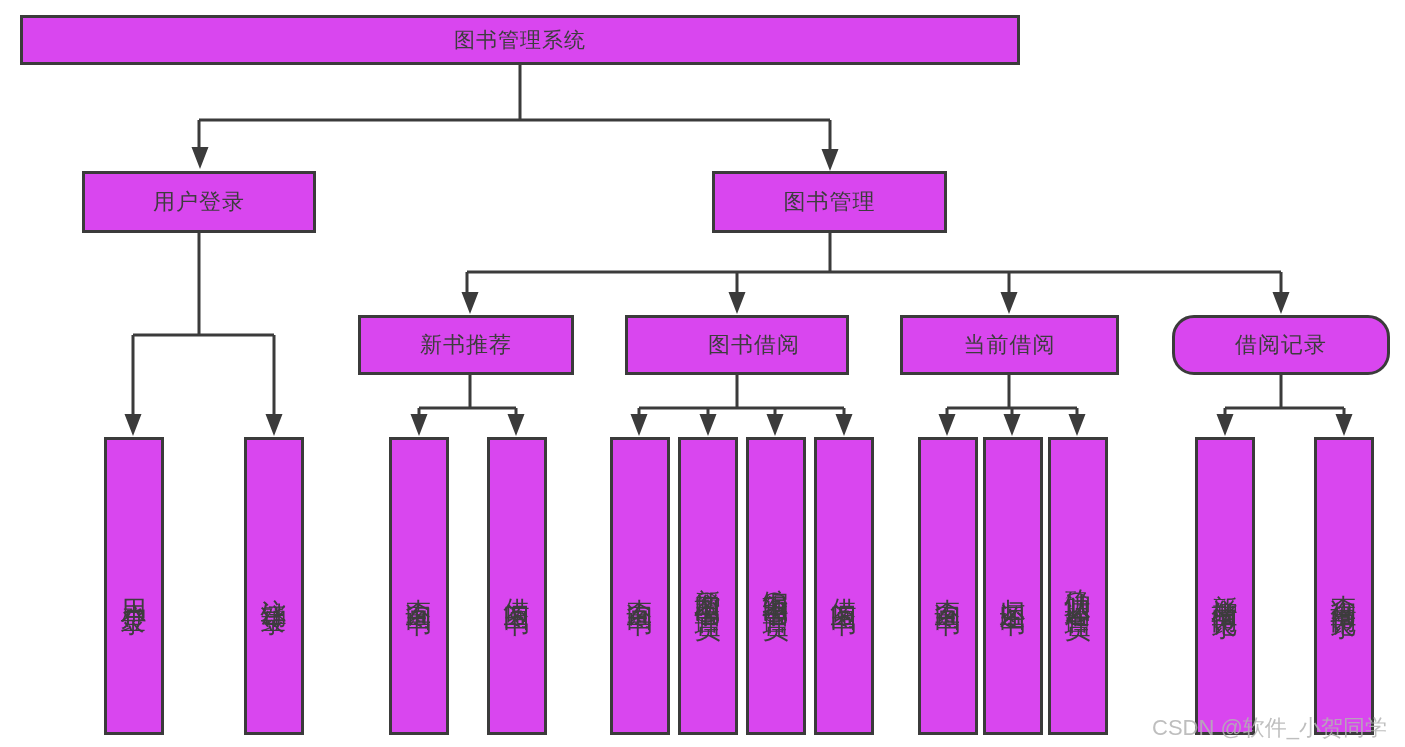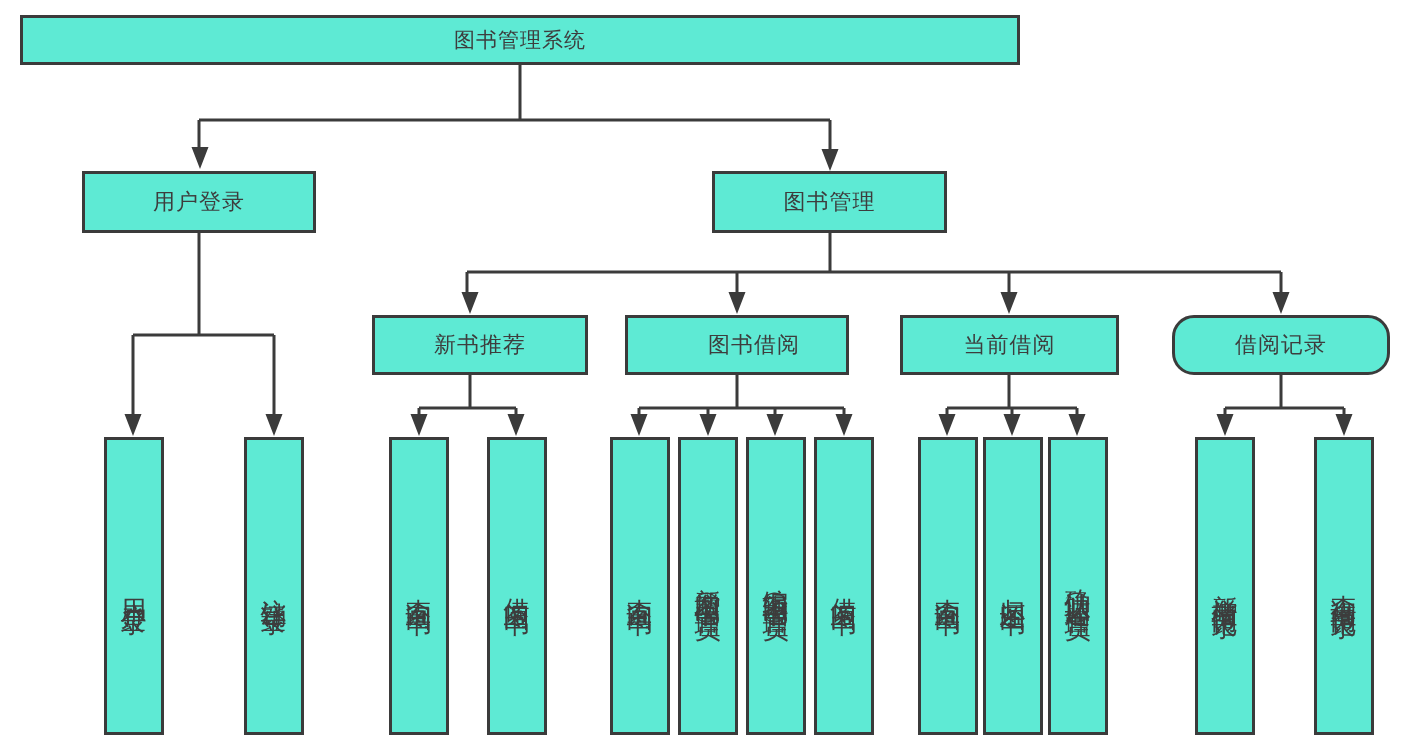--- a/index.html
+++ b/index.html
@@ -18,32 +18,32 @@
   #connector-svg {
     position: absolute;
     left: 0; top: 0;
     width: 1405px; height: 747px;
     pointer-events: none;
   }
   .box {
     position: absolute;
     box-sizing: border-box;
     border: 3px solid #3b3b3b;
-    background: #5eead4;
+    background: #d946ef;
     display: flex;
     align-items: center;
     justify-content: center;
     color: #3d3d3d;
   }
   .hnode { font-size: 22px; letter-spacing: 1px; }
   .root  { left: 20px;  top: 15px;  width: 1000px; height: 50px; font-size: 21px; }
   .l2a   { left: 82px;  top: 171px; width: 234px;  height: 62px; }
   .l2b   { left: 712px; top: 171px; width: 235px;  height: 62px; }
   .l3    { top: 315px; height: 60px; }
-  .l3a   { left: 372px;  width: 216px; }
+  .l3a   { left: 358px;  width: 216px; }
   .l3b   { left: 625px;  width: 224px; padding-left: 34px; }
   .l3c   { left: 900px;  width: 219px; }
   .l3d   { left: 1172px; width: 218px; border-radius: 22px; }
   .leaf {
     top: 437px;
     width: 60px;
     height: 298px;
     font-size: 26px;
   }
   .leaf span {
@@ -180,14 +180,15 @@
     <span>确认归还（管理员）</span>
   </div>
 
   <div class="box leaf g5a">
     <span>新增借阅记录</span>
   </div>
   <div class="box leaf g5b">
     <span>查询借阅记录</span>
   </div>
 
+  <div class="watermark">CSDN @软件_小贺同学</div>
 
 </div>
 
 </body></html>

